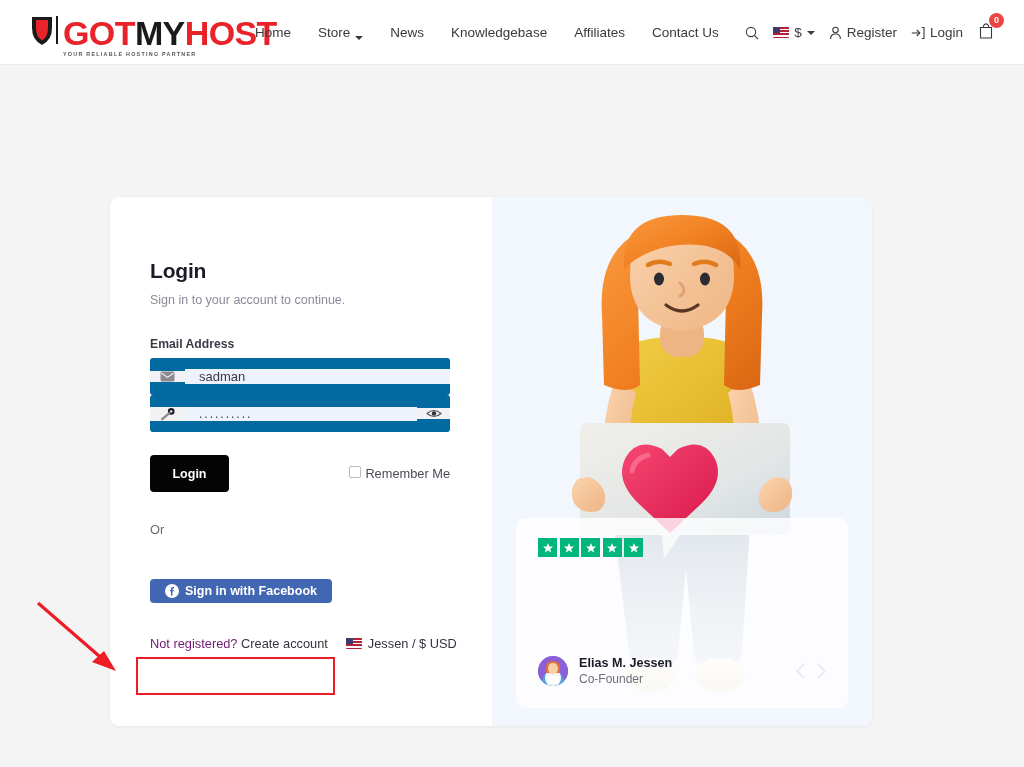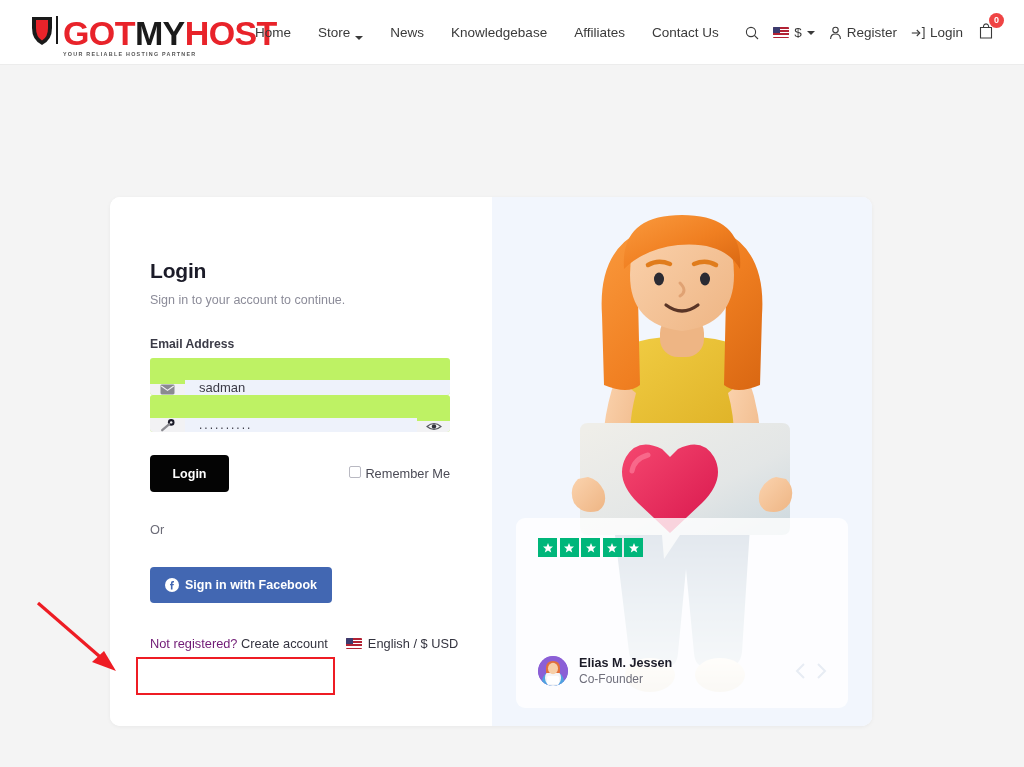--- a/index.html
+++ b/index.html
@@ -125,24 +125,24 @@
   }
   .label-row {
     display: flex; justify-content: space-between; align-items: baseline;
     margin-top: 26px; margin-bottom: 7px;
   }
   .label-row .field-label { margin: 0; }
   .forgot {
     font-size: 12px; color: #8c8c99; cursor: pointer;
   }
   .input-group {
-    display: flex; align-items: flex-end;
+    display: flex; align-items: center;
     height: 37px; width: 300px;
     border-radius: 3px; overflow: hidden;
-    background: #bef264;
+    background: #0369a1;
   }
   .input-addon {
     width: 35px; background: #f2f2f4;
     display: flex; align-items: center; justify-content: center;
     flex-shrink: 0;
   }
   .input-addon-right {
     width: 33px; background: #f2f2f4;
     display: flex; align-items: center; justify-content: center;
     flex-shrink: 0; cursor: pointer;
@@ -178,22 +178,22 @@
     font-size: 12.8px; color: #4a4a55; cursor: pointer;
   }
   .cbox {
     width: 12px; height: 12px; border: 1px solid #b9b9c2;
     border-radius: 2px; background: #fff; display: inline-block;
   }
   .or-text {
     margin-top: 30px; font-size: 12.8px; color: #6c6c78;
   }
   .btn-fb {
-    margin-top: 30px;
-    width: 182px; height: 36px;
+    margin-top: 42px;
+    width: 182px; height: 24px;
     background: #4267b2; color: #fff;
     border: none; border-radius: 4px;
     font-size: 12.5px; font-weight: bold;
     display: flex; align-items: center; justify-content: center; gap: 6px;
     cursor: pointer;
     font-family: "Liberation Sans", sans-serif;
   }
   .bottom-row {
     display: flex; align-items: center; gap: 18px;
     margin-top: 33px;
@@ -399,21 +399,21 @@
       <div class="bottom-row">
         <div class="create-line">
           <span class="muted">Not registered?</span>
           <span class="strong">Create account</span>
         </div>
         <div class="lang-sel">
           <span class="flag">
             <span class="stripes"></span>
               <span class="canton"></span>
           </span>
-          <span>English / $ USD</span>
+          <span>Jessen / $ USD</span>
         </div>
       </div>
 
     </div>
   </div>
 
   <div class="card-right">
 
     <svg class="illus" viewBox="0 0 380 529">
       <defs>

